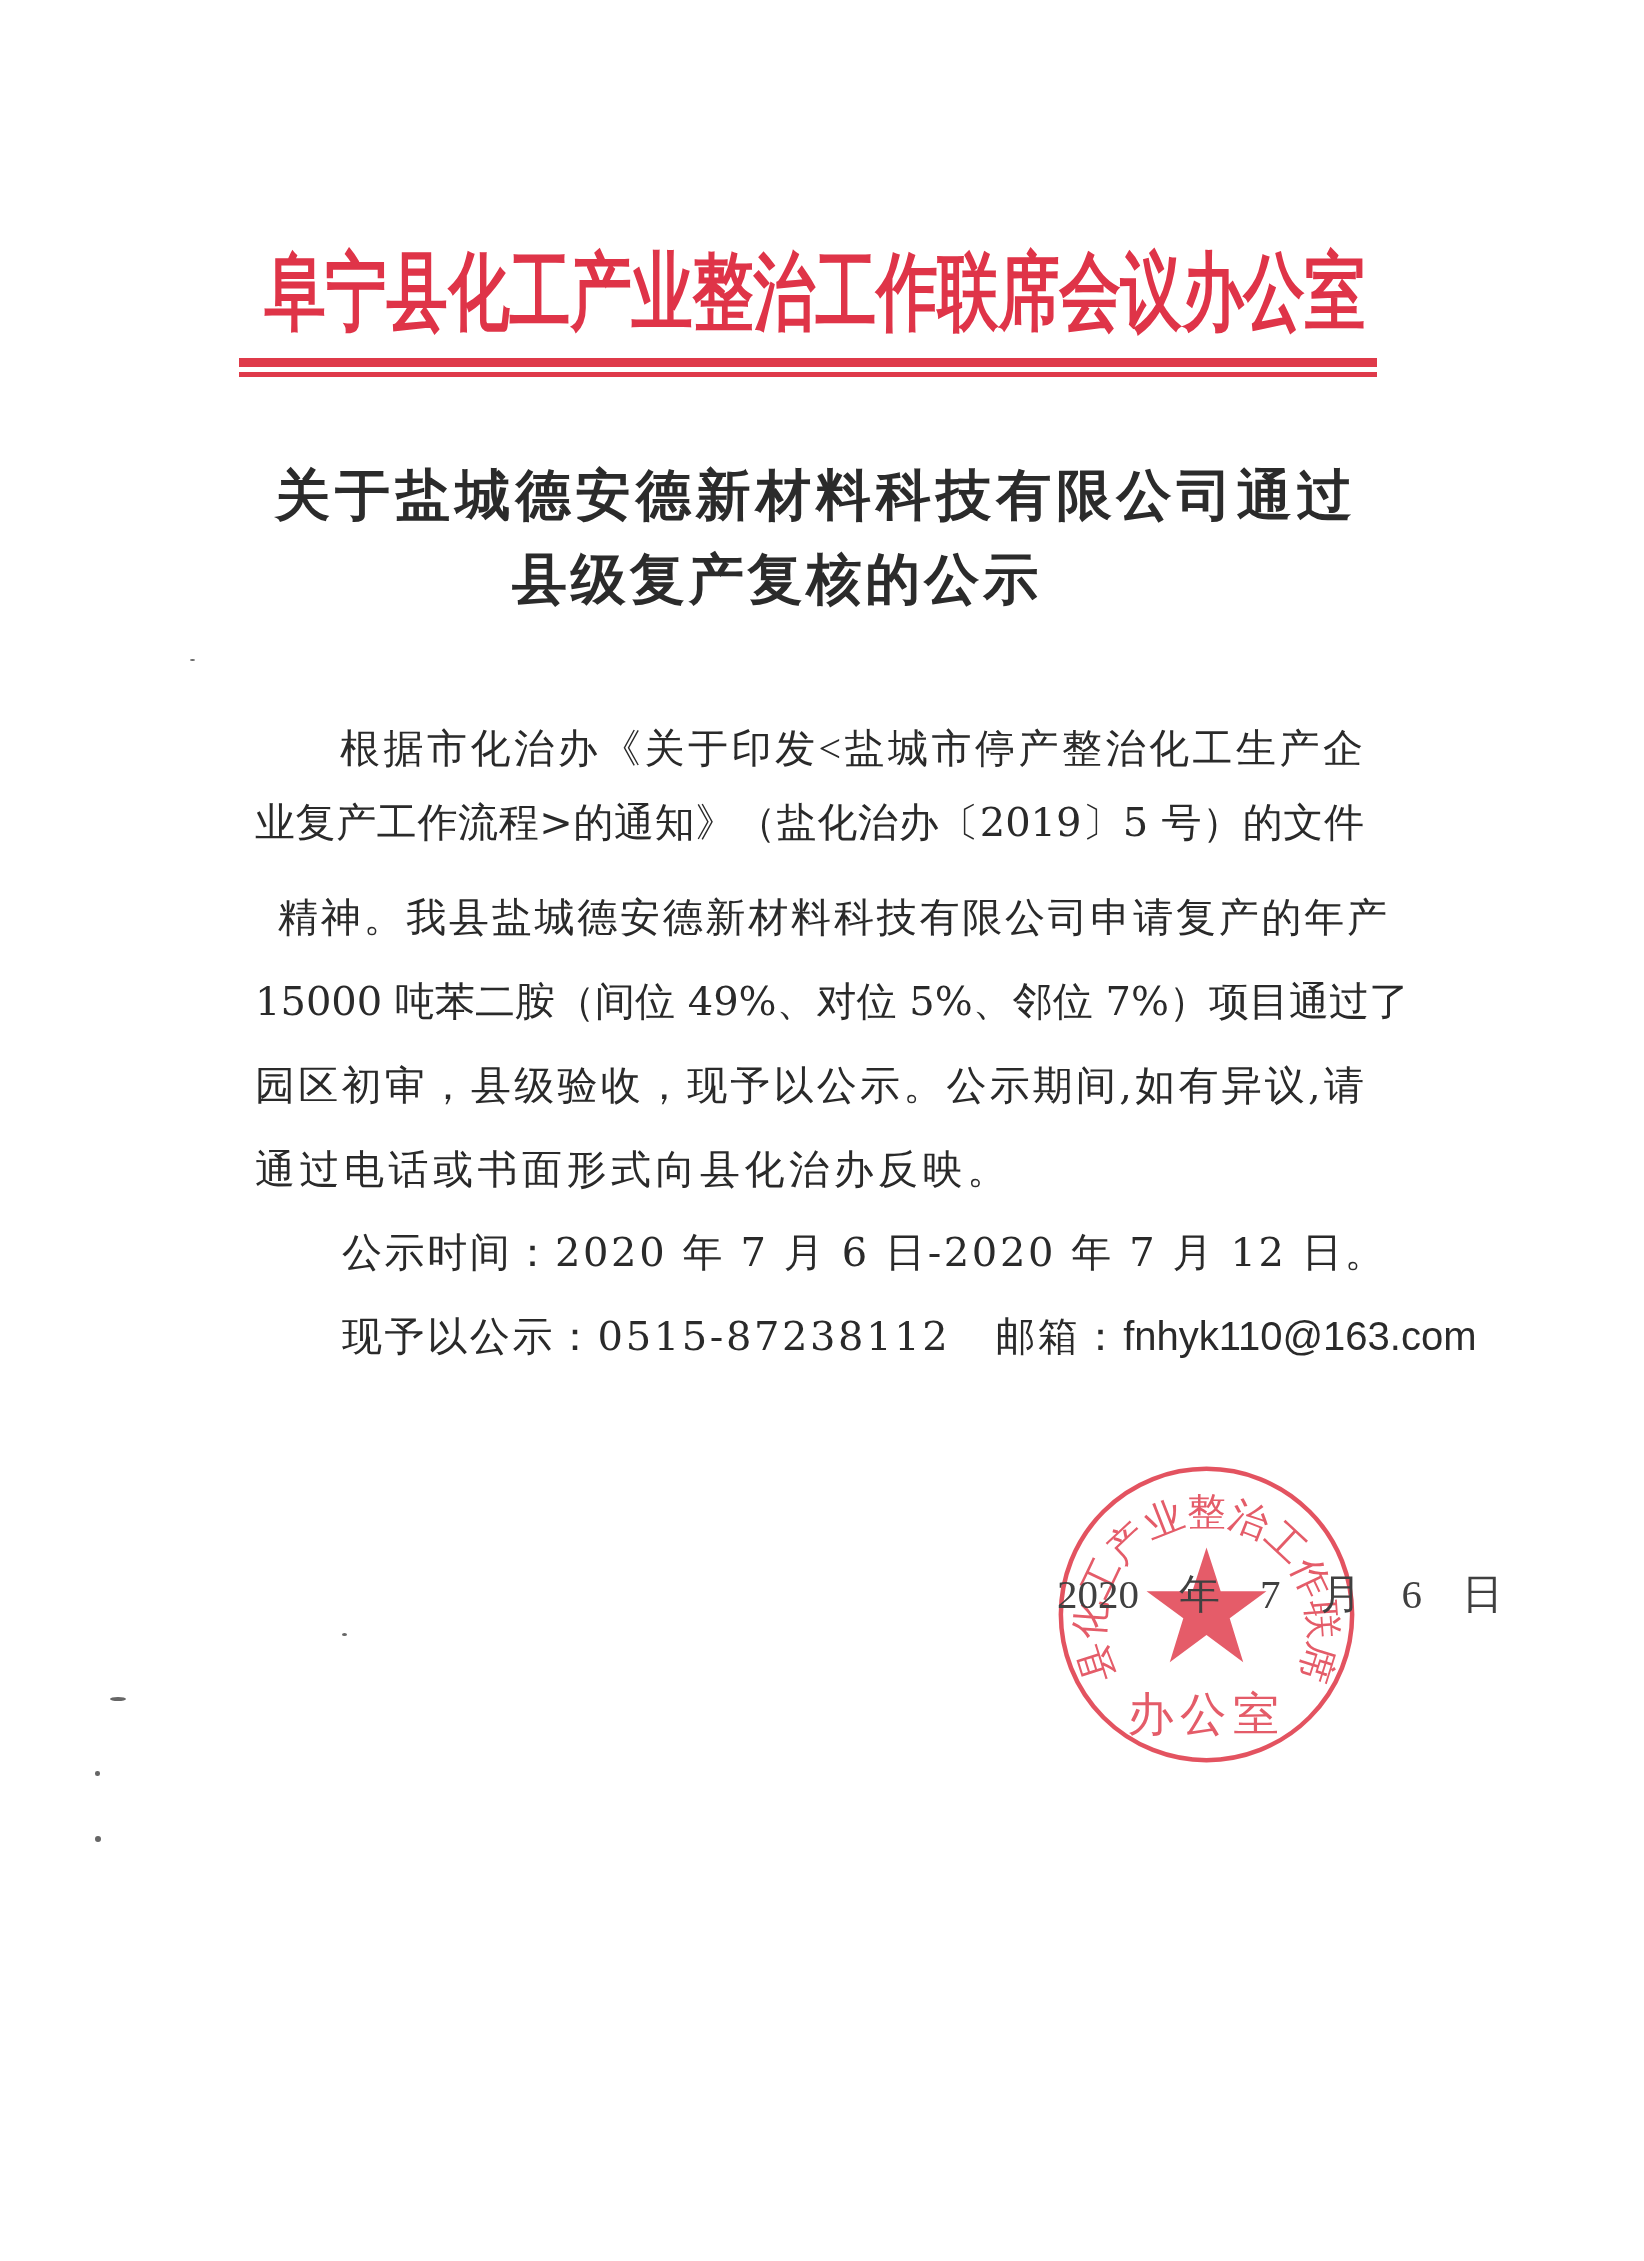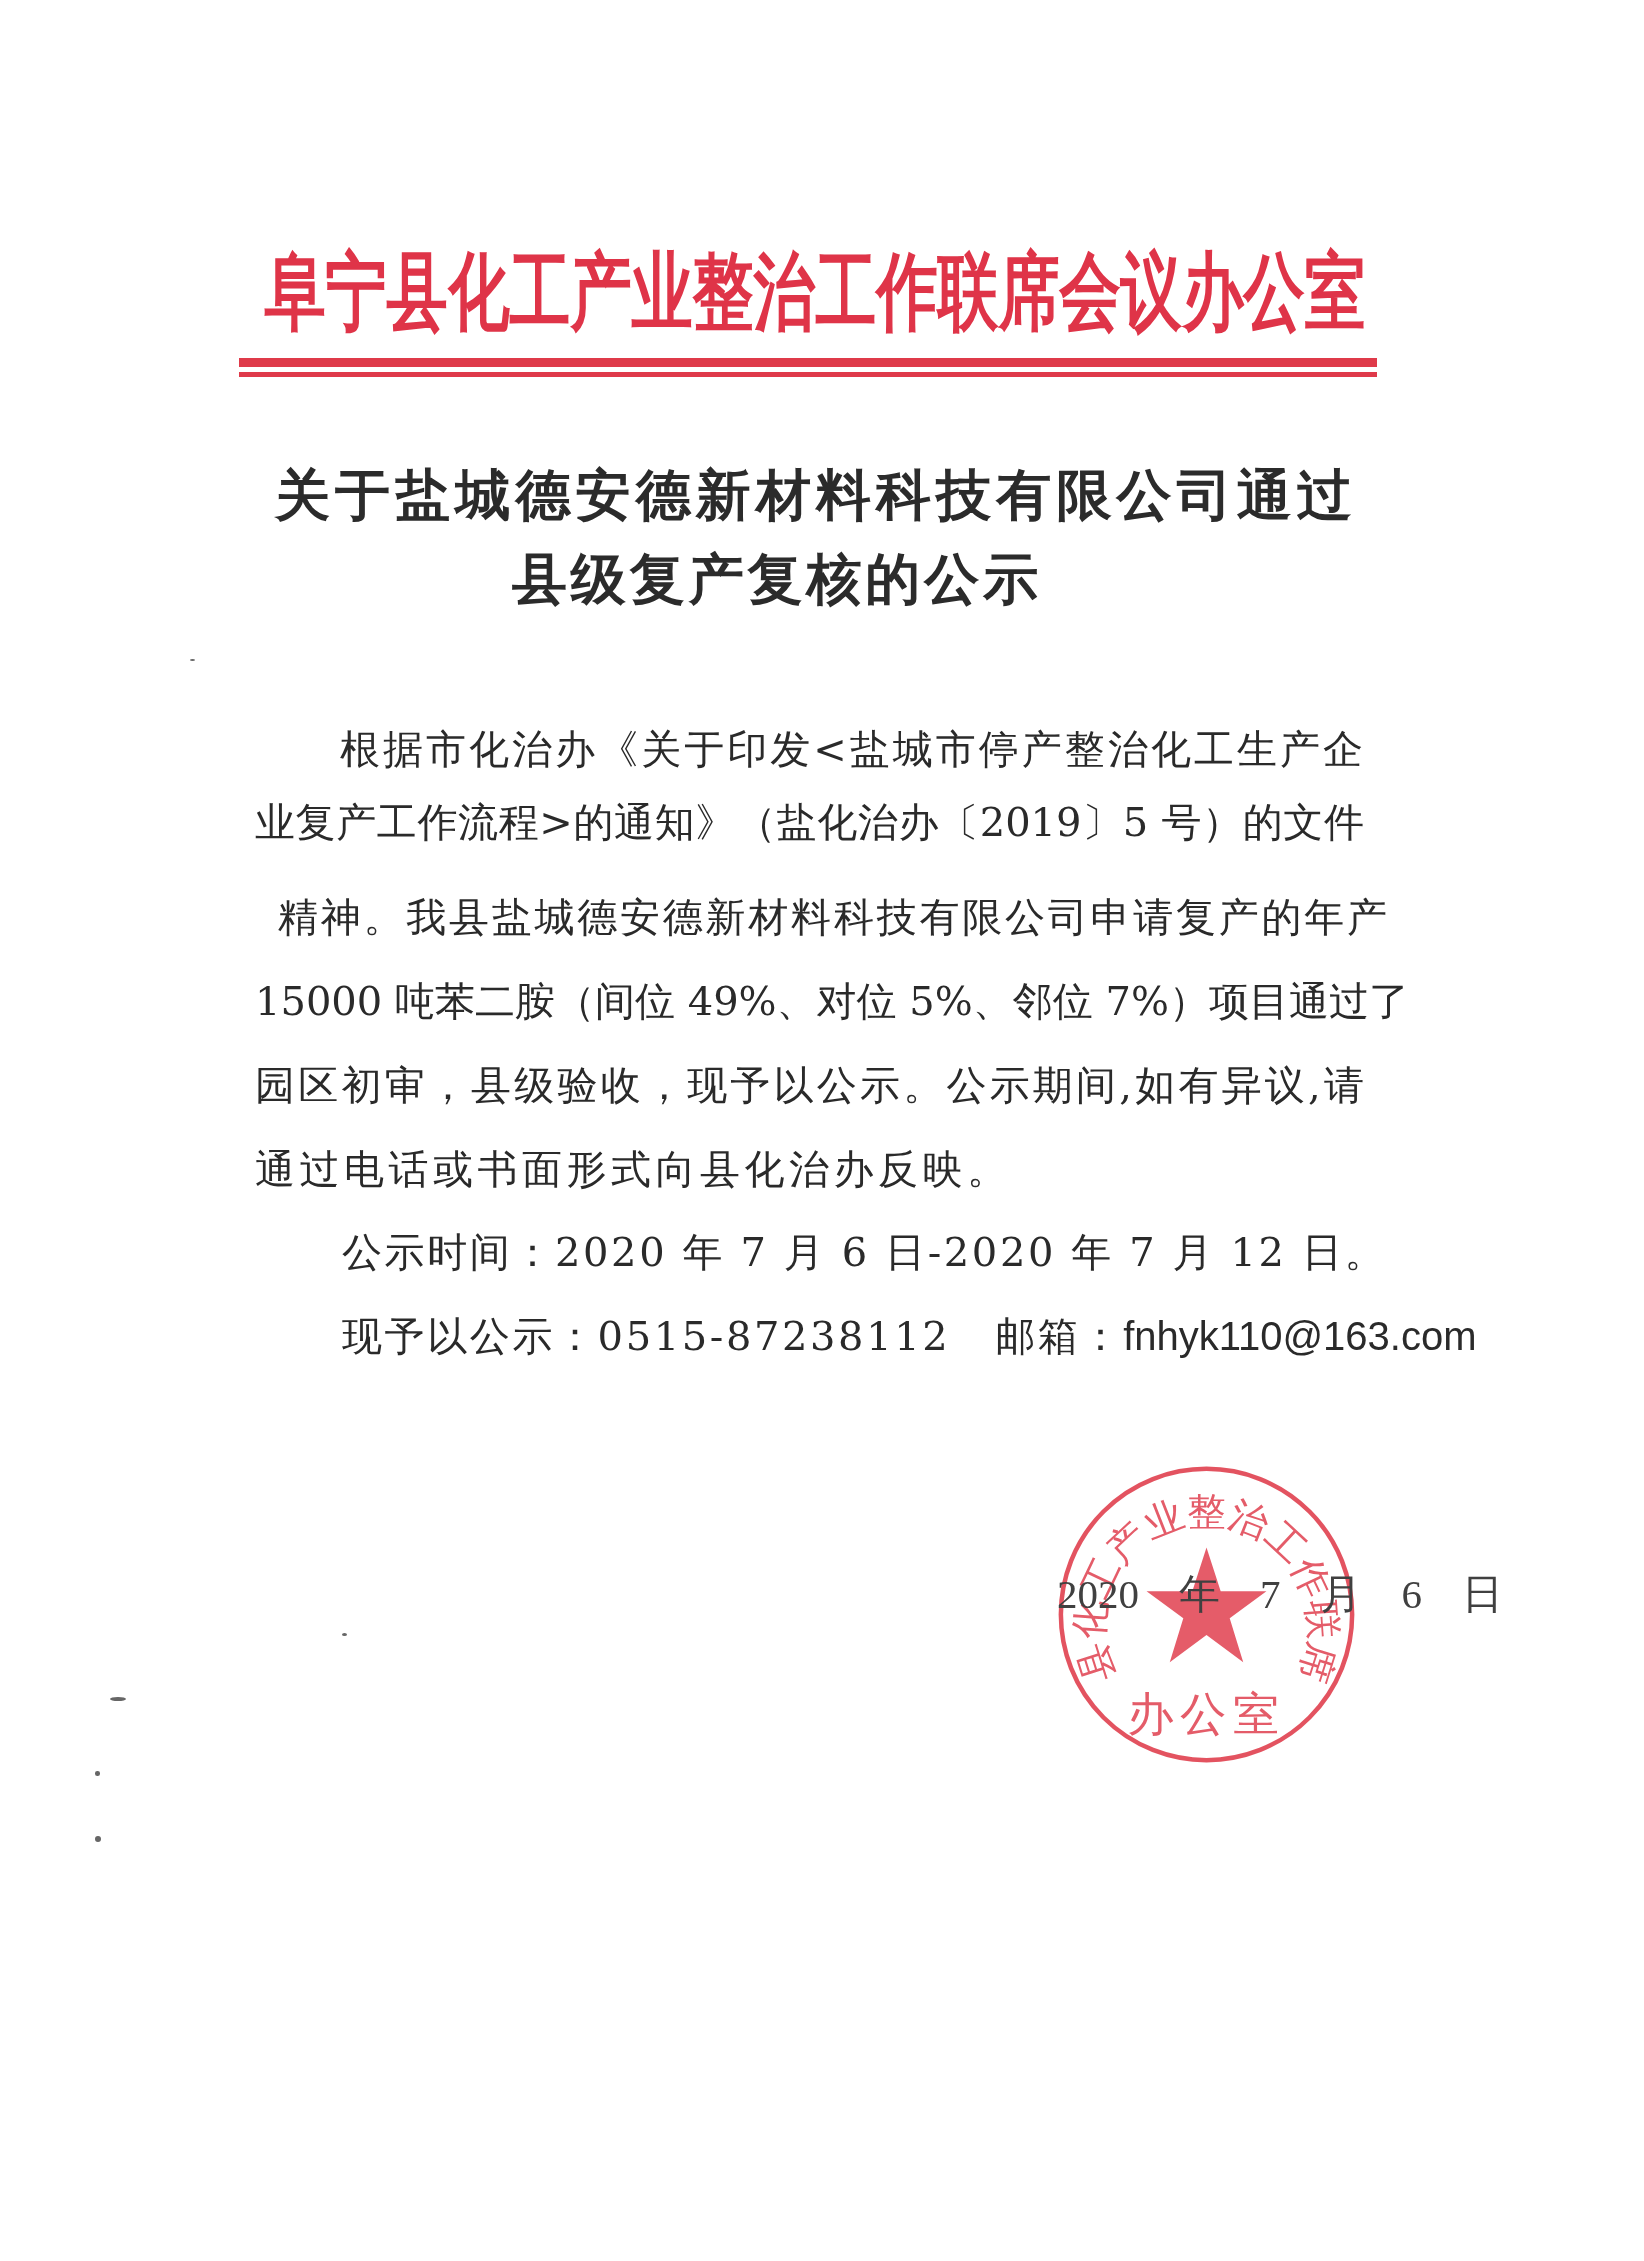--- a/index.html
+++ b/index.html
@@ -102,21 +102,21 @@
     <span>技</span>
     <span>有</span>
     <span>限</span>
     <span>公</span>
     <span>司</span>
     <span>通</span>
     <span>过</span>
   </div>
   <div class="title-line title-2">县级复产复核的公示</div>
 
-  <div class="body-line indent" style="top:723px;">根据市化治办《关于印发&lt;盐城市停产整治化工生产企</div>
+  <div class="body-line indent" style="top:723px;font-family:Liberation Serif, serif;">根据市化治办《关于印发&lt;盐城市停产整治化工生产企</div>
   <div class="body-line" style="top:796px;">业复产工作流程&gt;的通知》（盐化治办〔2019〕5 号）的文件</div>
   <div class="body-line" style="top:891px;margin-left:23px;">精神。我县盐城德安德新材料科技有限公司申请复产的年产</div>
   <div class="body-line" style="top:975px;">15000 吨苯二胺（间位 49%、对位 5%、邻位 7%）项目通过了</div>
   <div class="body-line last" style="top:1143px;">通过电话或书面形式向县化治办反映。</div>
   <div class="body-line" style="top:1059px;">园区初审，县级验收，现予以公示。公示期间,如有异议,请</div>
 
   <div class="info-line" style="top:1226px;">
     <span>公示时间：</span><span>2020 年 7 月 6 日-2020 年 7 月 12 日。</span>
   </div>
   <div class="info-line" style="top:1310px;">

